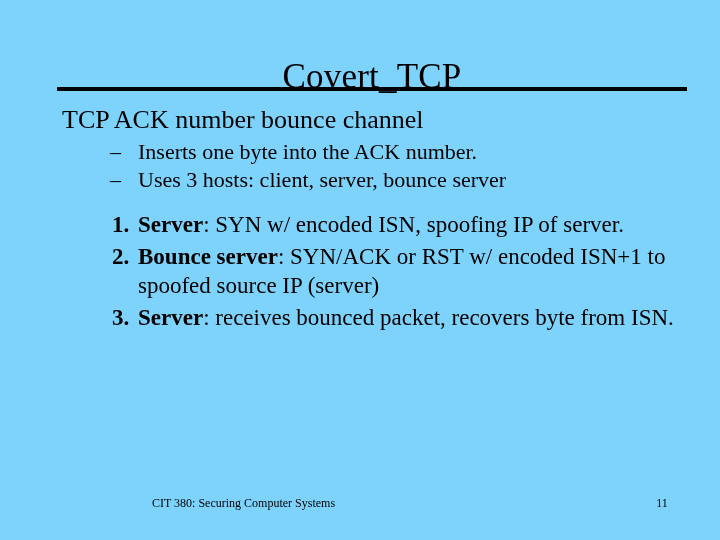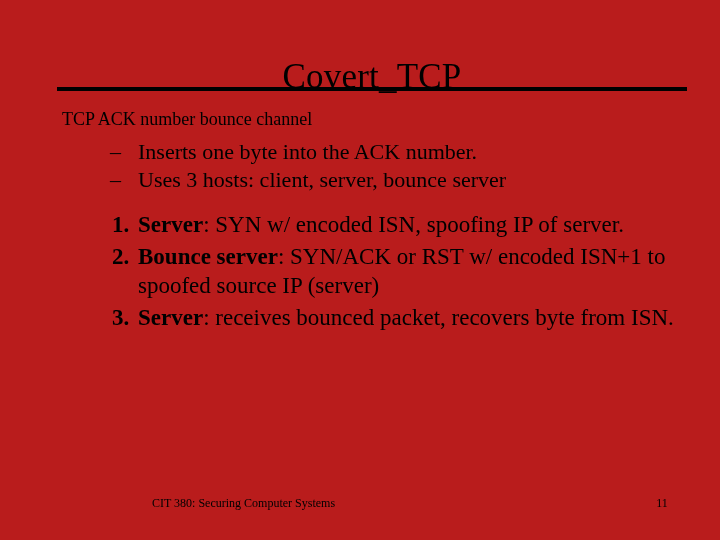--- a/index.html
+++ b/index.html
@@ -10,21 +10,21 @@
   }
   body {
     font-family: "Liberation Serif", "DejaVu Serif", serif;
     color: #000000;
   }
   #slide {
     position: relative;
     width: 720px;
     height: 540px;
     overflow: hidden;
-    background: #b91c1c;
+    background: #7dd3fc;
   }
 
   
   .slide-title {
     position: absolute;
     left: 57px;
     top: 34px;
     width: 630px;
     text-align: center;
     font-size: 35px;
@@ -48,21 +48,21 @@
   .body-area {
     position: absolute;
     left: 0;
     top: 104px;
     width: 720px;
   }
 
   .lvl1 {
     margin: 0;
     padding: 0 60px 0 62px;
-    font-size: 18px;
+    font-size: 26px;
     line-height: 31px;
     font-weight: normal;
     white-space: nowrap;
   }
 
   .sub-list {
     list-style: none;
     margin: 3px 0 0 0;
     padding: 0;
   }

